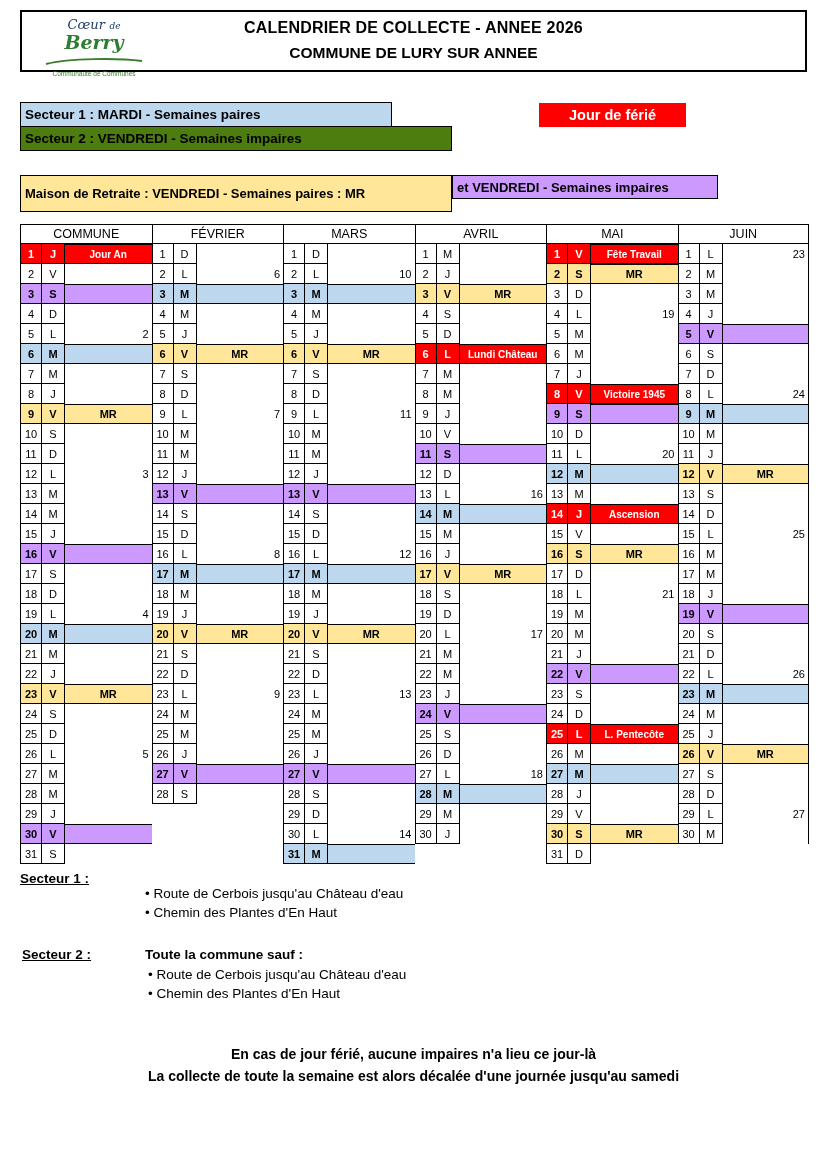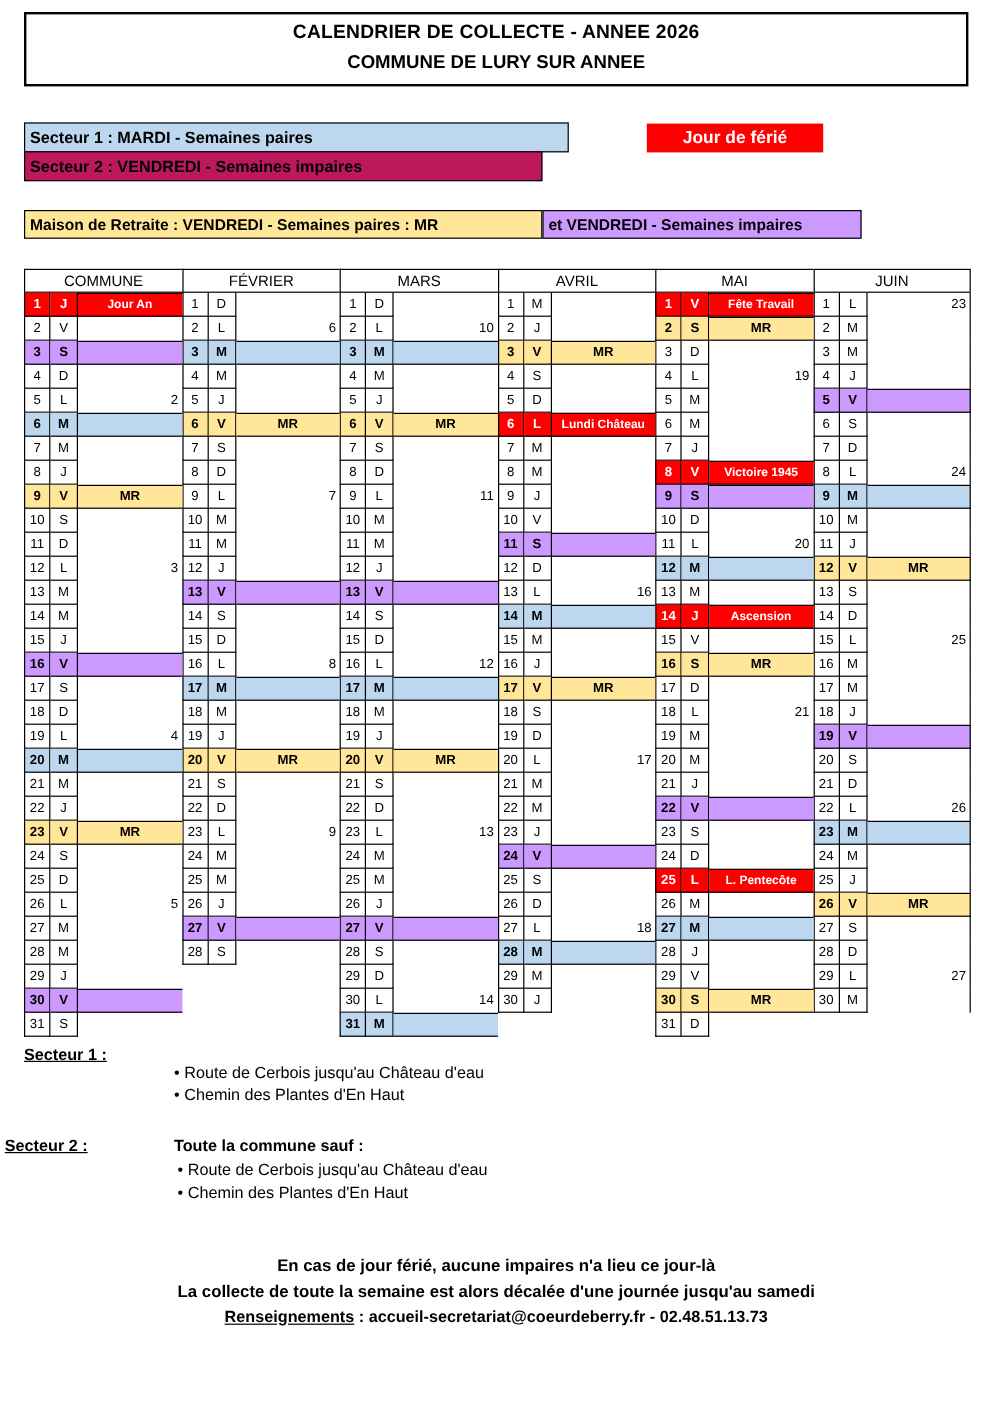--- a/index.html
+++ b/index.html
@@ -12,24 +12,24 @@
   .title{font-size:16px;font-weight:bold;letter-spacing:.2px}
   .subtitle{font-size:15.5px;font-weight:bold;margin-top:7px}
   .logo{position:absolute;left:16px;top:4px;width:112px;text-align:center;line-height:1.05}
   .logo-w1{font-family:"DejaVu Serif",serif;font-style:italic;color:#1b3a6b;font-size:13px}
   .logo-w2{font-family:"DejaVu Serif",serif;font-style:italic;color:#1b3a6b;font-size:9px}
   .logo-w3{font-family:"DejaVu Serif",serif;font-style:italic;font-weight:bold;color:#2f7d32;font-size:19px}
   .logo-caption{font-size:6.5px;color:#3a7d2c;margin-top:1px}
 
   
   .legend-bar{position:absolute;border:1px solid #000;box-sizing:border-box;font-weight:bold;font-size:13.5px;display:flex;align-items:center;padding-left:4px}
-  #legend-s1{left:20px;top:102px;width:454px;height:25px}
+  #legend-s1{left:20px;top:102px;width:372px;height:25px}
   #legend-s2{left:20px;top:126px;width:432px;height:25px}
   .legend-holiday{position:absolute;left:539px;top:103px;width:147px;height:24px;color:#fff;font-weight:bold;font-size:14.5px;display:flex;align-items:center;justify-content:center}
-  #legend-mr-even{left:20px;top:175px;width:432px;height:24px;font-size:13px}
+  #legend-mr-even{left:20px;top:175px;width:432px;height:37px;font-size:13px}
   #legend-mr-odd{left:452px;top:175px;width:266px;height:24px;font-size:13px}
 
   
   .calendar{position:absolute;left:20px;top:224px;width:789px;display:grid;grid-template-columns:repeat(6,1fr);align-items:start}
   .month-header{height:20px;border:1px solid #000;border-right:none;box-sizing:border-box;display:flex;align-items:center;justify-content:center;font-size:12.5px}
   .month-col:last-child .month-header{border-right:1px solid #000}
   .day-row{display:grid;grid-template-columns:22px 23px 1fr;height:20px;font-size:11px}
   .c{display:flex;align-items:center;justify-content:center;height:20px;box-sizing:border-box;overflow:hidden}
   .c.num{border-left:1px solid #000;border-right:1px solid #000;border-bottom:1px solid #000}
   .c.let{border-right:1px solid #000;border-bottom:1px solid #000}
@@ -38,48 +38,59 @@
   .day-row.hl .c{font-weight:bold}
   .day-row.hl .c.lab{border-top:1px solid #000;border-bottom:1px solid #000}
   .day-row.hl-red .c{color:#fff}
   .evt{font-weight:bold;font-size:11px;white-space:nowrap}
   .hl-red .evt{font-size:10px}
   .wk{position:absolute;right:3px;top:50%;transform:translateY(-50%);font-weight:normal;font-size:11px;color:#000}
 
   
   .sec-label{position:absolute;font-size:13.5px;font-weight:bold;text-decoration:underline}
   #sec1-label{left:20px;top:871px}
-  #sec2-label{left:4px;top:947px}
+  #sec2-label{left:22px;top:947px}
   .sec-intro{position:absolute;left:145px;top:947px;font-size:13.5px;font-weight:bold}
   .bullet{position:absolute;font-size:13.5px}
   .bullet::before{content:"• "}
   #s1b1{left:145px;top:886px}
   #s1b2{left:145px;top:905px}
   #s2b1{left:148px;top:967px}
   #s2b2{left:148px;top:986px}
   .note{position:absolute;left:0;width:827px;text-align:center;font-weight:bold;font-size:14px}
   #note1{top:1046px}
   #note2{top:1068px}
   #contact{top:1090px;font-size:13.5px}
   .contact-label{text-decoration:underline}
 </style>
 </head>
 <body>
 
 <div class="page">
 
   <div class="header-box">
+    <div class="logo">
+      <div>
+        <span class="logo-w1">Cœur</span>
+        <span class="logo-w2">de</span>
+        <span class="logo-w3">Berry</span>
+      </div>
+      <svg width="100" height="9" viewBox="0 0 100 9">
+        <path d="M2 7 C 25 1 75 1 98 4" fill="none" stroke="#3a7d2c" stroke-width="2"></path>
+      </svg>
+      <div class="logo-caption">Communauté de Communes</div>
+    </div>
     <div class="titles">
       <div class="title">CALENDRIER DE COLLECTE - ANNEE 2026</div>
       <div class="subtitle">COMMUNE DE LURY SUR ANNEE</div>
     </div>
   </div>
 
   <div id="legend-s1" class="legend-bar" style="background-color: rgb(189, 215, 238);">Secteur 1 : MARDI - Semaines paires</div>
-  <div id="legend-s2" class="legend-bar" style="background-color: #be185d;">Secteur 2 : VENDREDI - Semaines impaires</div>
+  <div id="legend-s2" class="legend-bar" style="background-color: #4d7c0f;">Secteur 2 : VENDREDI - Semaines impaires</div>
   <div class="legend-holiday" style="background-color: rgb(255, 0, 0);">Jour de férié</div>
   <div id="legend-mr-even" class="legend-bar" style="background-color: rgb(255, 230, 153);">Maison de Retraite : VENDREDI - Semaines paires : MR</div>
   <div id="legend-mr-odd" class="legend-bar" style="background-color: rgb(204, 153, 255);">et VENDREDI - Semaines impaires</div>
 
   <div class="calendar" id="calendar">
       <div class="month-col">
         <div class="month-header">COMMUNE</div>
         <div class="day-row hl hl-red">
           <div class="c num" style="background-color: rgb(255, 0, 0);">1</div>
           <div class="c let" style="background-color: rgb(255, 0, 0);">J</div>
@@ -1093,17 +1104,14 @@
   <div id="s1b1" class="bullet"><span>Route de Cerbois jusqu'au Château d'eau</span></div>
   <div id="s1b2" class="bullet"><span>Chemin des Plantes d'En Haut</span></div>
 
   <div id="sec2-label" class="sec-label">Secteur 2 :</div>
   <div class="sec-intro">Toute la commune sauf :</div>
   <div id="s2b1" class="bullet"><span>Route de Cerbois jusqu'au Château d'eau</span></div>
   <div id="s2b2" class="bullet"><span>Chemin des Plantes d'En Haut</span></div>
 
   <div id="note1" class="note">En cas de jour férié, aucune impaires n'a lieu ce jour-là</div>
   <div id="note2" class="note">La collecte de toute la semaine est alors décalée d'une journée jusqu'au samedi</div>
-  <div id="contact" class="note">
-    <span class="contact-label">Renseignements</span><span> : accueil-secretariat@coeurdeberry.fr - 02.48.51.13.73</span>
-  </div>
 
 </div>
 
 </body></html>

